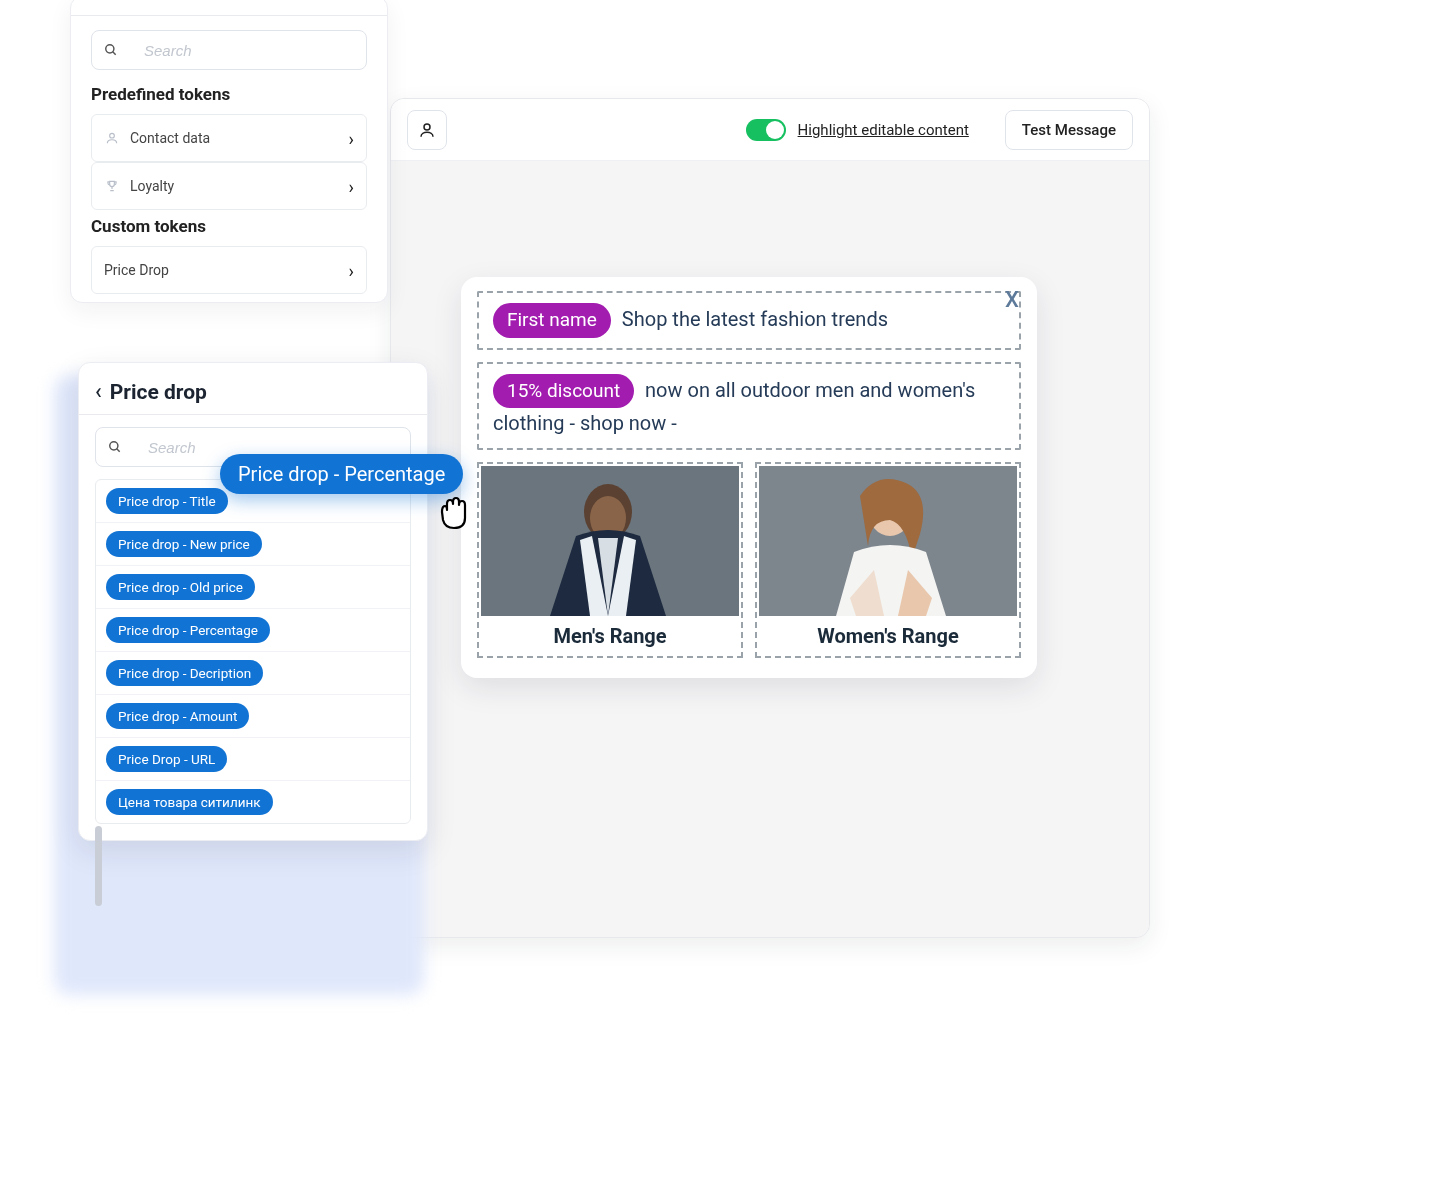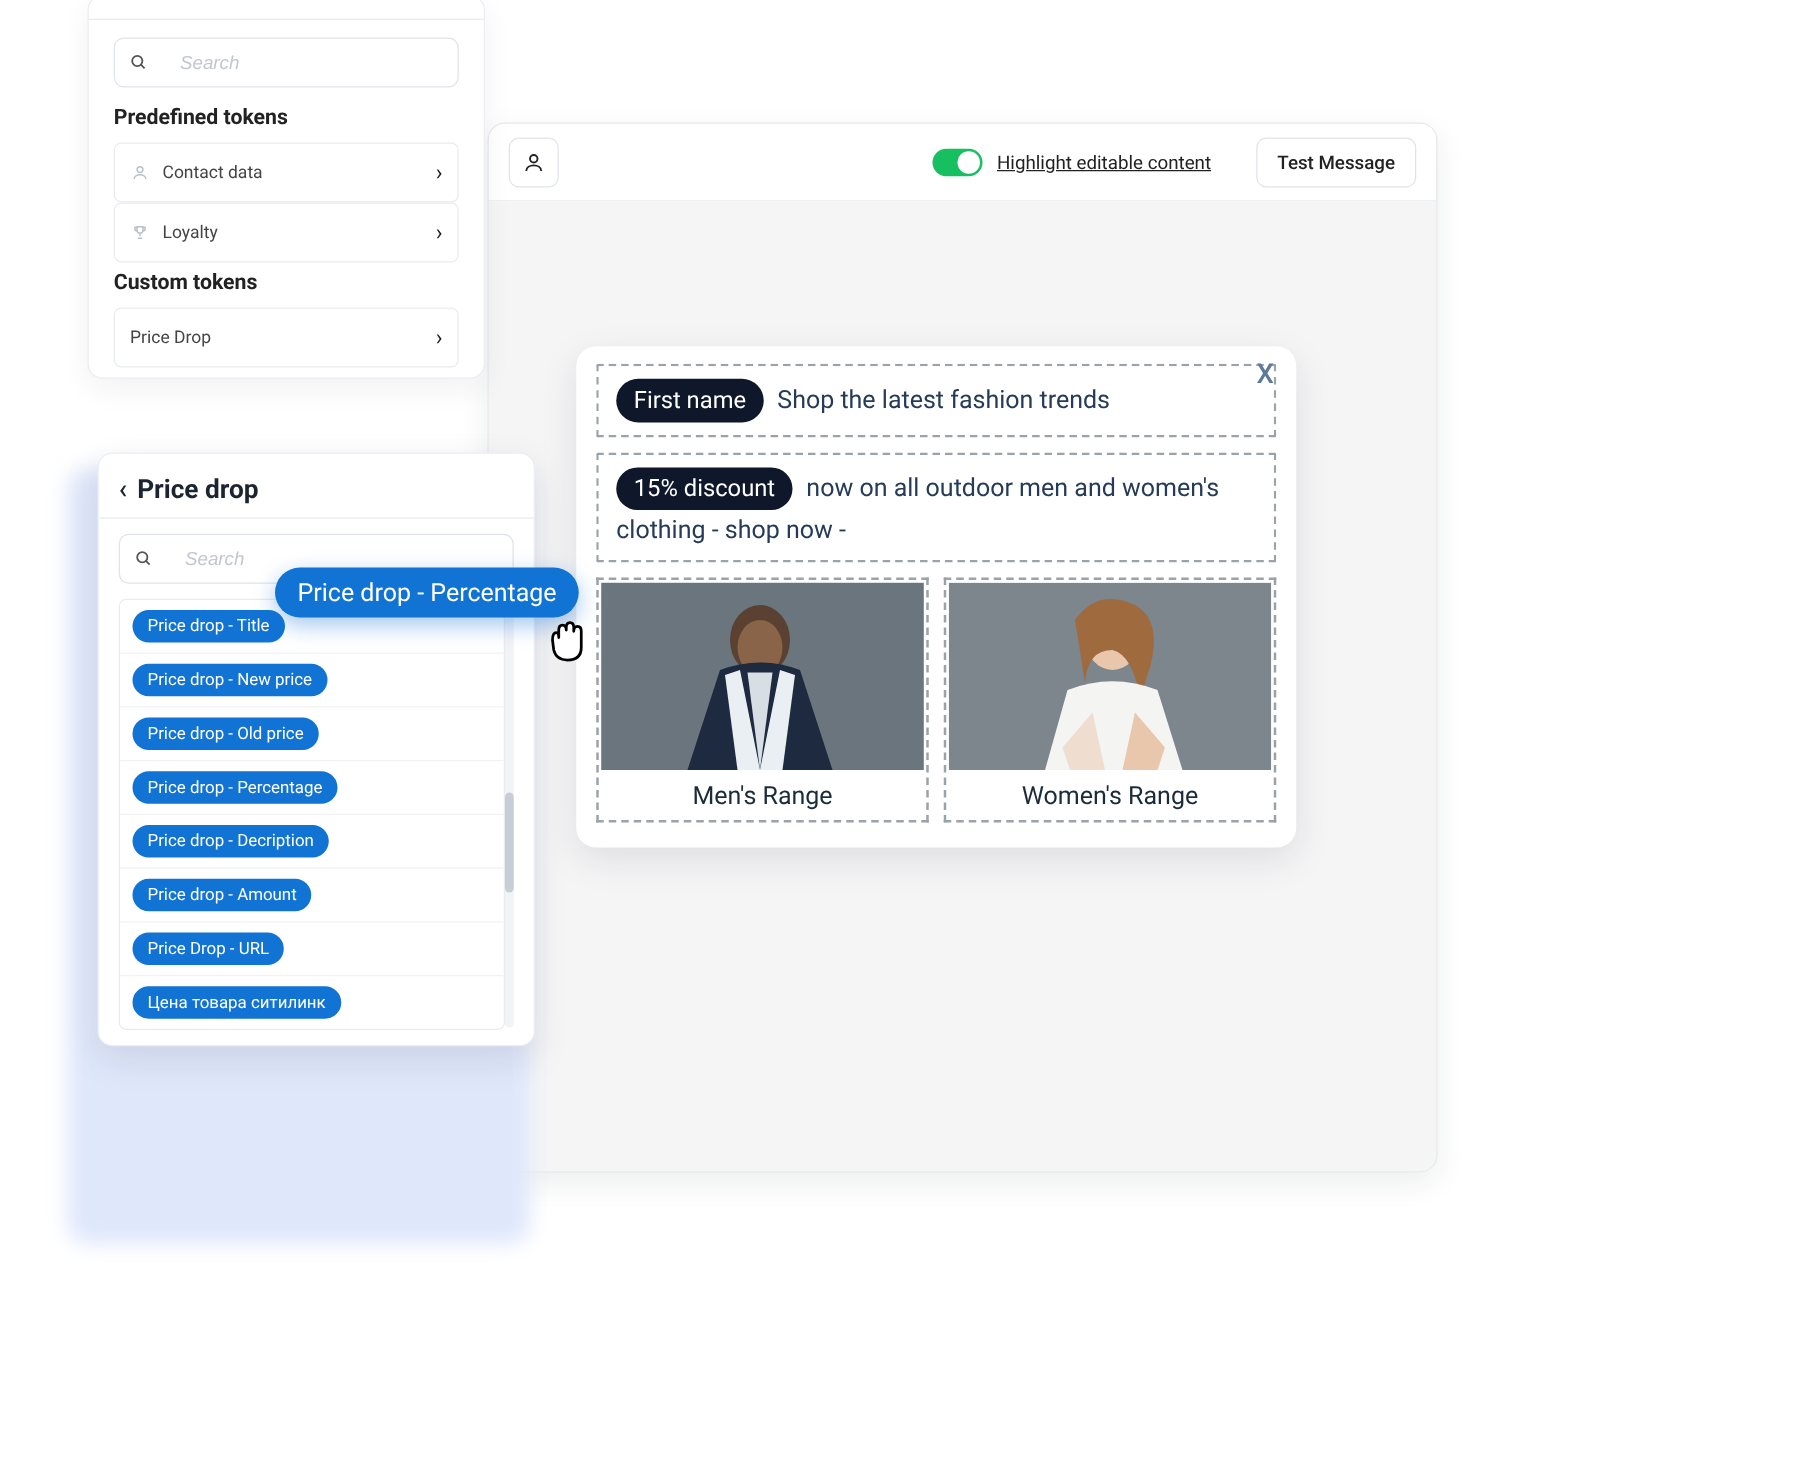--- a/index.html
+++ b/index.html
@@ -96,38 +96,39 @@
     border: 2px dashed #9aa2aa;
     border-radius: 2px;
     padding: 10px 14px;
     margin-bottom: 12px;
     font-size: 20px;
     line-height: 1.5;
     color: #253b57;
   }
   .chip-blue {
     display: inline-block;
-    background: #0f172a;
+    background: #a21caf;
     color: #fff;
     border-radius: 999px;
     padding: 5px 14px;
     font-size: 19px;
     line-height: 1.3;
     margin-right: 6px;
     vertical-align: baseline;
   }
   .preview-grid {
     display: flex;
     gap: 12px;
   }
   .preview-col {
     flex: 1;
     border: 2px dashed #9aa2aa;
     text-align: center;
     padding-bottom: 8px;
+    font-weight: bold;
   }
   .preview-col .img {
     height: 150px;
     margin: 2px;
     position: relative;
     overflow: hidden;
   }
   .preview-col .caption {
     font-size: 20px;
     color: #1c2b3a;
@@ -230,21 +231,21 @@
   .sub-header {
     display: flex; align-items: center; gap: 8px;
     font-size: 21px;
     font-weight: 700;
     color: #1b2430;
     margin-bottom: 10px;
   }
   .sub-header .back { font-size: 22px; font-weight: 500; cursor: pointer; }
   .sub-divider { height:1px; background:#e8eaee; margin: 0 -16px 12px; }
   .sub-list-wrap {
-    display: flex; gap: 0;
+    display: flex; gap: 0; flex-direction: column;
   }
   .sub-list {
     flex: 1;
     border: 1px solid #e9ecef;
     border-radius: 6px;
     overflow: hidden;
   }
   .sub-item {
     padding: 8px 10px;
     border-bottom: 1px solid #f0f2f5;

